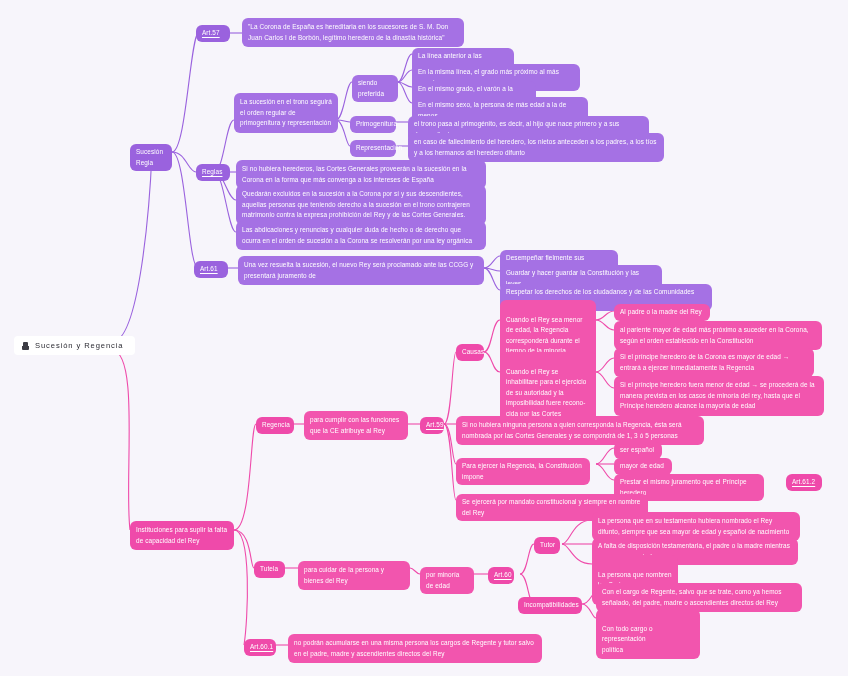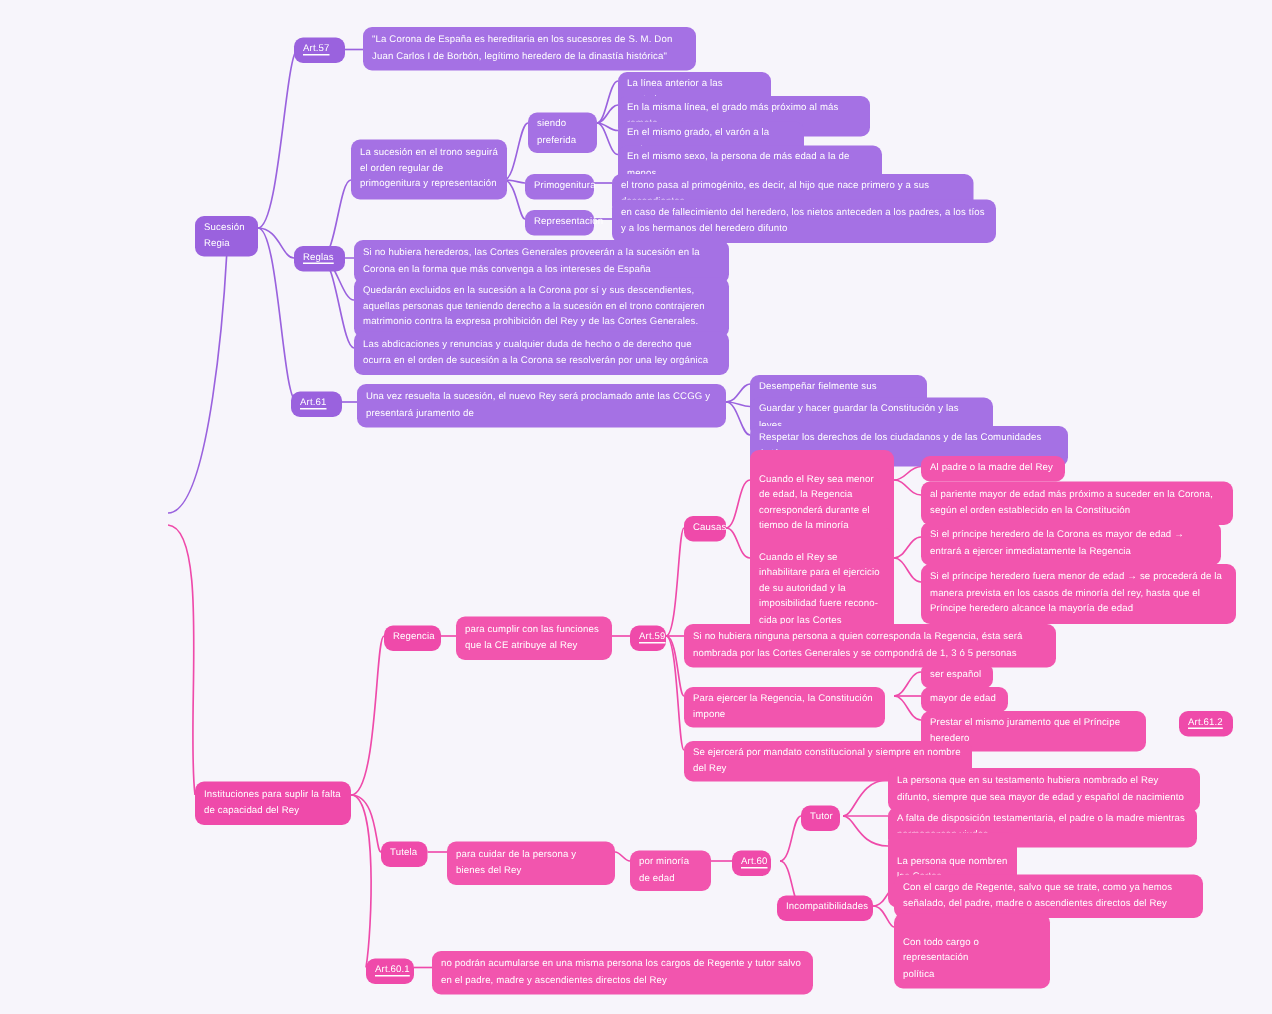--- a/index.html
+++ b/index.html
@@ -113,20 +113,24 @@
       <path d="M520,574 C528,574 528,604 534,604"></path>
       <path d="M562,544 C570,544 572,520 592,520"></path>
       <path d="M562,544 C570,544 572,544 592,544"></path>
       <path d="M562,544 C570,544 572,564 592,564"></path>
       <path d="M582,604 C590,604 592,592 596,592"></path>
       <path d="M582,604 C590,604 592,618 596,618"></path>
       <path d="M276,645 C282,645 284,645 288,645"></path>
     </g>
   </svg>
 
+  <div class="root" style="left:14px;top:336px;">
+    <span class="ico"></span>
+    <span>Sucesión   y   Regencia</span>
+  </div>
 
   <div class="node p lbl" style="left:130px;top:144px;width:42px;">
     <span>Sucesión Regia</span>
   </div>
 
   <div class="node p lbl underline" style="left:196px;top:25px;width:34px;">
     <span>Art.57</span>
   </div>
   <div class="node p2" style="left:242px;top:18px;width:222px;">
     <span>"La Corona de España es hereditaria en los sucesores de S. M. Don Juan Carlos I de Borbón, legítimo heredero de la dinastía histórica"</span>

